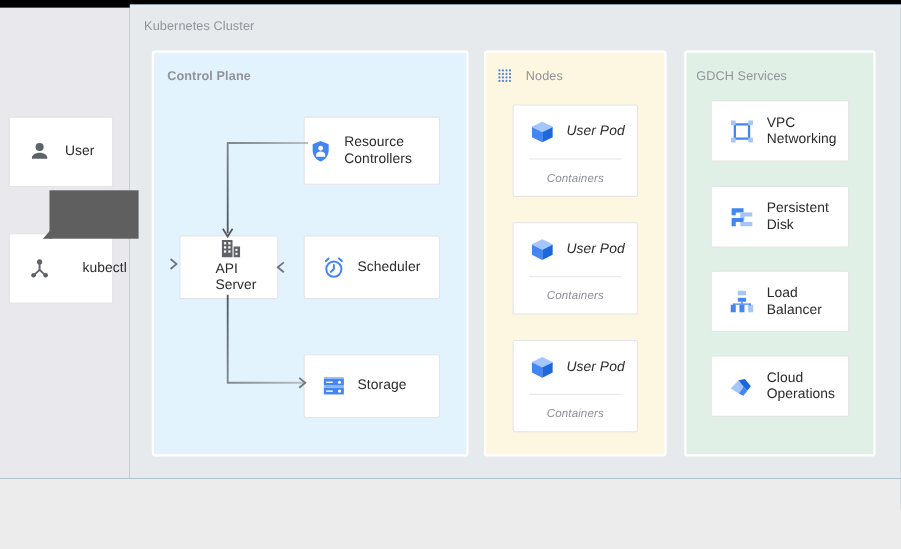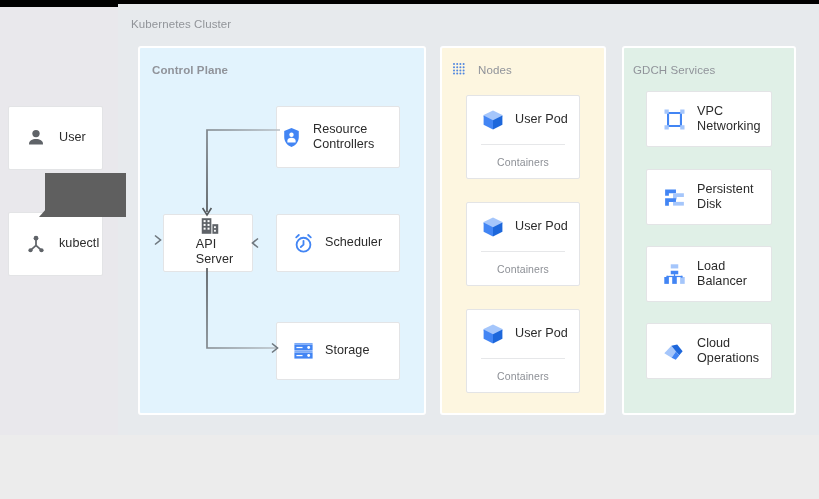--- a/index.html
+++ b/index.html
@@ -123,21 +123,21 @@
 
   
   .actor {
     left: 8px;
     width: 95px;
     height: 64px;
     padding-left: 14px;
   }
   .actor .ico { width: 26px; margin-right: 10px; }
   #card-user   { top: 106px; }
-  #card-kubectl{ top: 212px; }
+  #card-kubectl{ top: 212px; gap: 16px; }
 
   
   #card-resource {
     left: 276px; top: 106px;
     width: 124px; height: 62px;
     padding-left: 2px;
   }
   #card-resource .ico { width: 24px; margin-right: 10px; }
 
   #card-api {
@@ -162,20 +162,21 @@
   }
   #card-storage .ico { width: 24px; margin-right: 10px; }
 
   
   .pod {
     left: 466px;
     width: 114px;
     height: 84px;
     display: block;
     padding: 0;
+    font-style: italic;
   }
   .pod .pod-head {
     display: flex;
     align-items: center;
     height: 48px;
     padding-left: 14px;
   }
   .pod .pod-head .ico { width: 24px; margin-right: 10px; }
   .pod .pod-divider {
     height: 1px;

